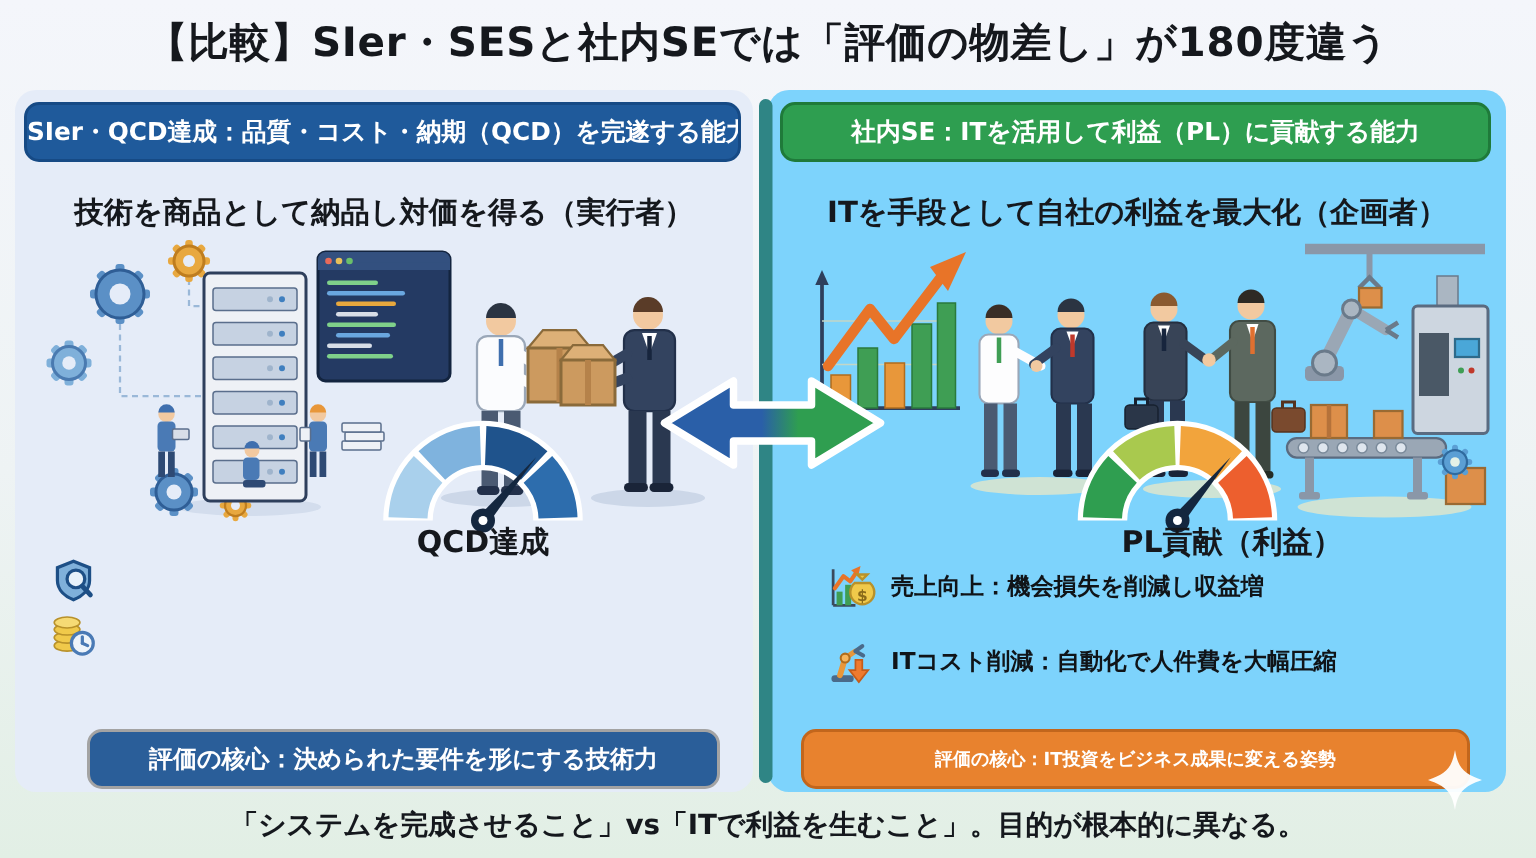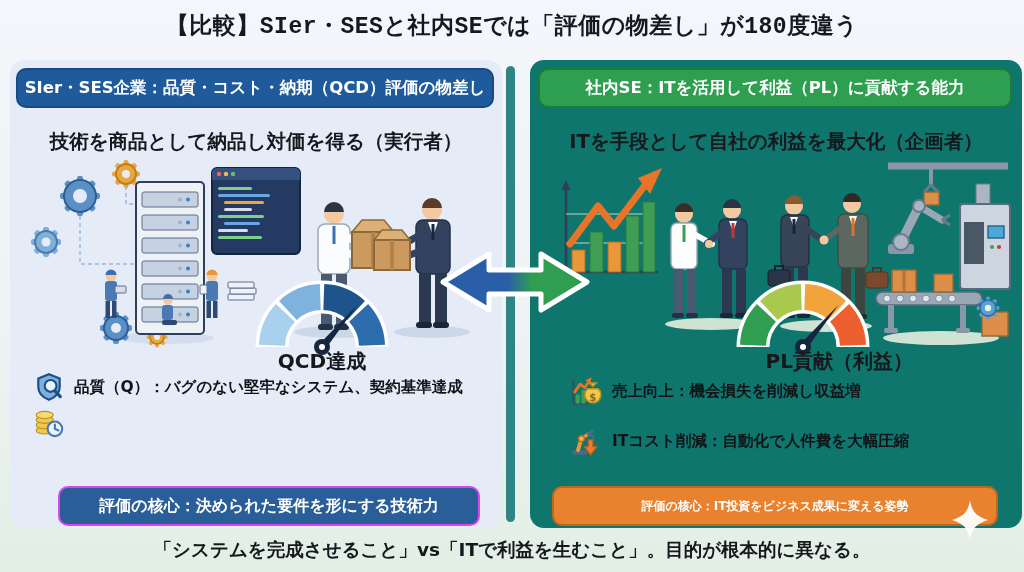--- a/index.html
+++ b/index.html
@@ -5,33 +5,33 @@
   html,body{margin:0;padding:0;}
   body{
     width:1024px;height:572px;overflow:hidden;
     font-family:"DejaVu Sans","Liberation Sans",sans-serif;
     background:linear-gradient(180deg,#f4f6fb 0%,#eef3f4 55%,#e2efe5 100%);
     position:relative;color:#101418;
   }
   .abs{position:absolute;}
   .title{
     left:0;right:0;top:10px;text-align:center;
-    font-size:23px;font-weight:800;letter-spacing:.5px;color:#15181d;font-family:Liberation Mono, monospace;
+    font-size:27px;font-weight:800;letter-spacing:.5px;color:#15181d;
   }
   .panel{top:60px;width:492px;height:468px;border-radius:14px;}
   .panel-left{left:10px;background:#e5ecf8;}
-  .panel-right{left:530px;background:#0f766e;}
+  .panel-right{left:512px;background:#7dd3fc;}
   .divider{left:506px;top:66px;width:9px;height:456px;border-radius:5px;background:#2f8585;}
   .pill{
     height:36px;line-height:36px;border-radius:10px;text-align:center;
     color:#fff;font-weight:800;font-size:16.5px;white-space:nowrap;overflow:hidden;
   }
   .pill-header-left{left:6px;right:8px;top:8px;background:#1f5a9b;border:2px solid #164a85;}
   .pill-header-right{left:8px;right:10px;top:8px;background:#2e9e50;border:2px solid #1f7a3a;}
-  .pill-footer-left{left:20px;right:22px;top:426px;background:#2a5e99;border:2px solid #d946ef;font-size:16px;margin-left:28px;}
+  .pill-footer-left{left:20px;right:22px;top:426px;background:#2a5e99;border:2px solid #a3a3a3;font-size:16px;margin-left:28px;}
   .pill-footer-right{left:22px;right:24px;top:426px;background:#e8822e;border:2px solid #c2661c;font-size:12px;}
   .subtitle{
     left:0;right:0;top:52px;text-align:center;
     font-size:19.5px;font-weight:800;color:#15181d;white-space:nowrap;margin-top:16px;
   }
   .scene{left:6px;top:84px;width:480px;height:220px;}
   .gauge-label{top:288px;text-align:center;font-size:20px;font-weight:800;color:#15181d;white-space:nowrap;}
   .gauge-label-left{left:212px;width:200px;}
   .gauge-label-right{left:163px;width:220px;text-align:right;}
   .bullets{left:24px;right:10px;}
@@ -47,21 +47,21 @@
     font-size:18.5px;font-weight:800;color:#15181d;white-space:nowrap;
   }
   .sparkle{left:948px;top:498px;width:44px;height:52px;z-index:6;}
 </style>
 </head>
 <body>
 
 <div class="abs title">【比較】SIer・SESと社内SEでは「評価の物差し」が180度違う</div>
 
 <div class="abs panel panel-left">
-  <div class="abs pill pill-header-left">SIer・SES企業：品質・コスト・納期（QCD）評価の物差し</div>
+  <div class="abs pill pill-header-left">SIer・QCD達成：品質・コスト・納期（QCD）を完遂する能力</div>
   <div class="abs subtitle">技術を商品として納品し対価を得る（実行者）</div>
 
   <svg class="abs scene" viewBox="0 0 480 220">
 
     <ellipse cx="150" cy="194" rx="48" ry="6" fill="#d3dded"></ellipse>
     <ellipse cx="320" cy="188" rx="42" ry="6" fill="#ccd7e8"></ellipse>
     <ellipse cx="416" cy="188" rx="38" ry="6" fill="#ccd7e8"></ellipse>
 
     <polyline points="64,72 64,120 118,120" fill="none" stroke="#9ab8d8" stroke-width="1.5" stroke-dasharray="4 3"></polyline>
     <polyline points="110,42 110,60 120,60" fill="none" stroke="#9ab8d8" stroke-width="1.5" stroke-dasharray="4 3"></polyline>
@@ -237,21 +237,20 @@
 
   <div class="abs gauge-label gauge-label-left">QCD達成</div>
 
   <div class="abs bullets bullets-left">
     <div class="bullet-row">
       <svg width="30" height="30" viewBox="0 0 28 28">
         <path d="M14 2 L24 6 V14 C24 20 19 24 14 26 C9 24 4 20 4 14 V6 Z" fill="#7fb0da" stroke="#1d4f86" stroke-width="2"></path>
         <circle cx="15.5" cy="13" r="5.5" fill="#e7f1fa" stroke="#1d4f86" stroke-width="2"></circle>
         <line x1="19.5" y1="17.5" x2="24.5" y2="23" stroke="#1d4f86" stroke-width="3" stroke-linecap="round"></line>
       </svg>
-      <span class="bullet-text">品質（Q）：バグのない堅牢なシステム、契約基準達成</span>
     </div>
     <div class="bullet-row">
       <svg width="30" height="30" viewBox="0 0 28 28">
         <ellipse cx="10" cy="20" rx="8" ry="3.4" fill="#f0c94a" stroke="#b8912a"></ellipse>
         <ellipse cx="10" cy="15" rx="8" ry="3.4" fill="#f0c94a" stroke="#b8912a"></ellipse>
         <ellipse cx="10" cy="10" rx="8" ry="3.4" fill="#f0c94a" stroke="#b8912a"></ellipse>
         <ellipse cx="10" cy="5.6" rx="8" ry="3.4" fill="#f6da74" stroke="#b8912a"></ellipse>
         <circle cx="19.5" cy="18.5" r="6.8" fill="#eef4fa" stroke="#4a7ab5" stroke-width="2"></circle>
         <line x1="19.5" y1="18.5" x2="19.5" y2="14.5" stroke="#4a7ab5" stroke-width="2" stroke-linecap="round"></line>
         <line x1="19.5" y1="18.5" x2="22.8" y2="20" stroke="#4a7ab5" stroke-width="2" stroke-linecap="round"></line>

